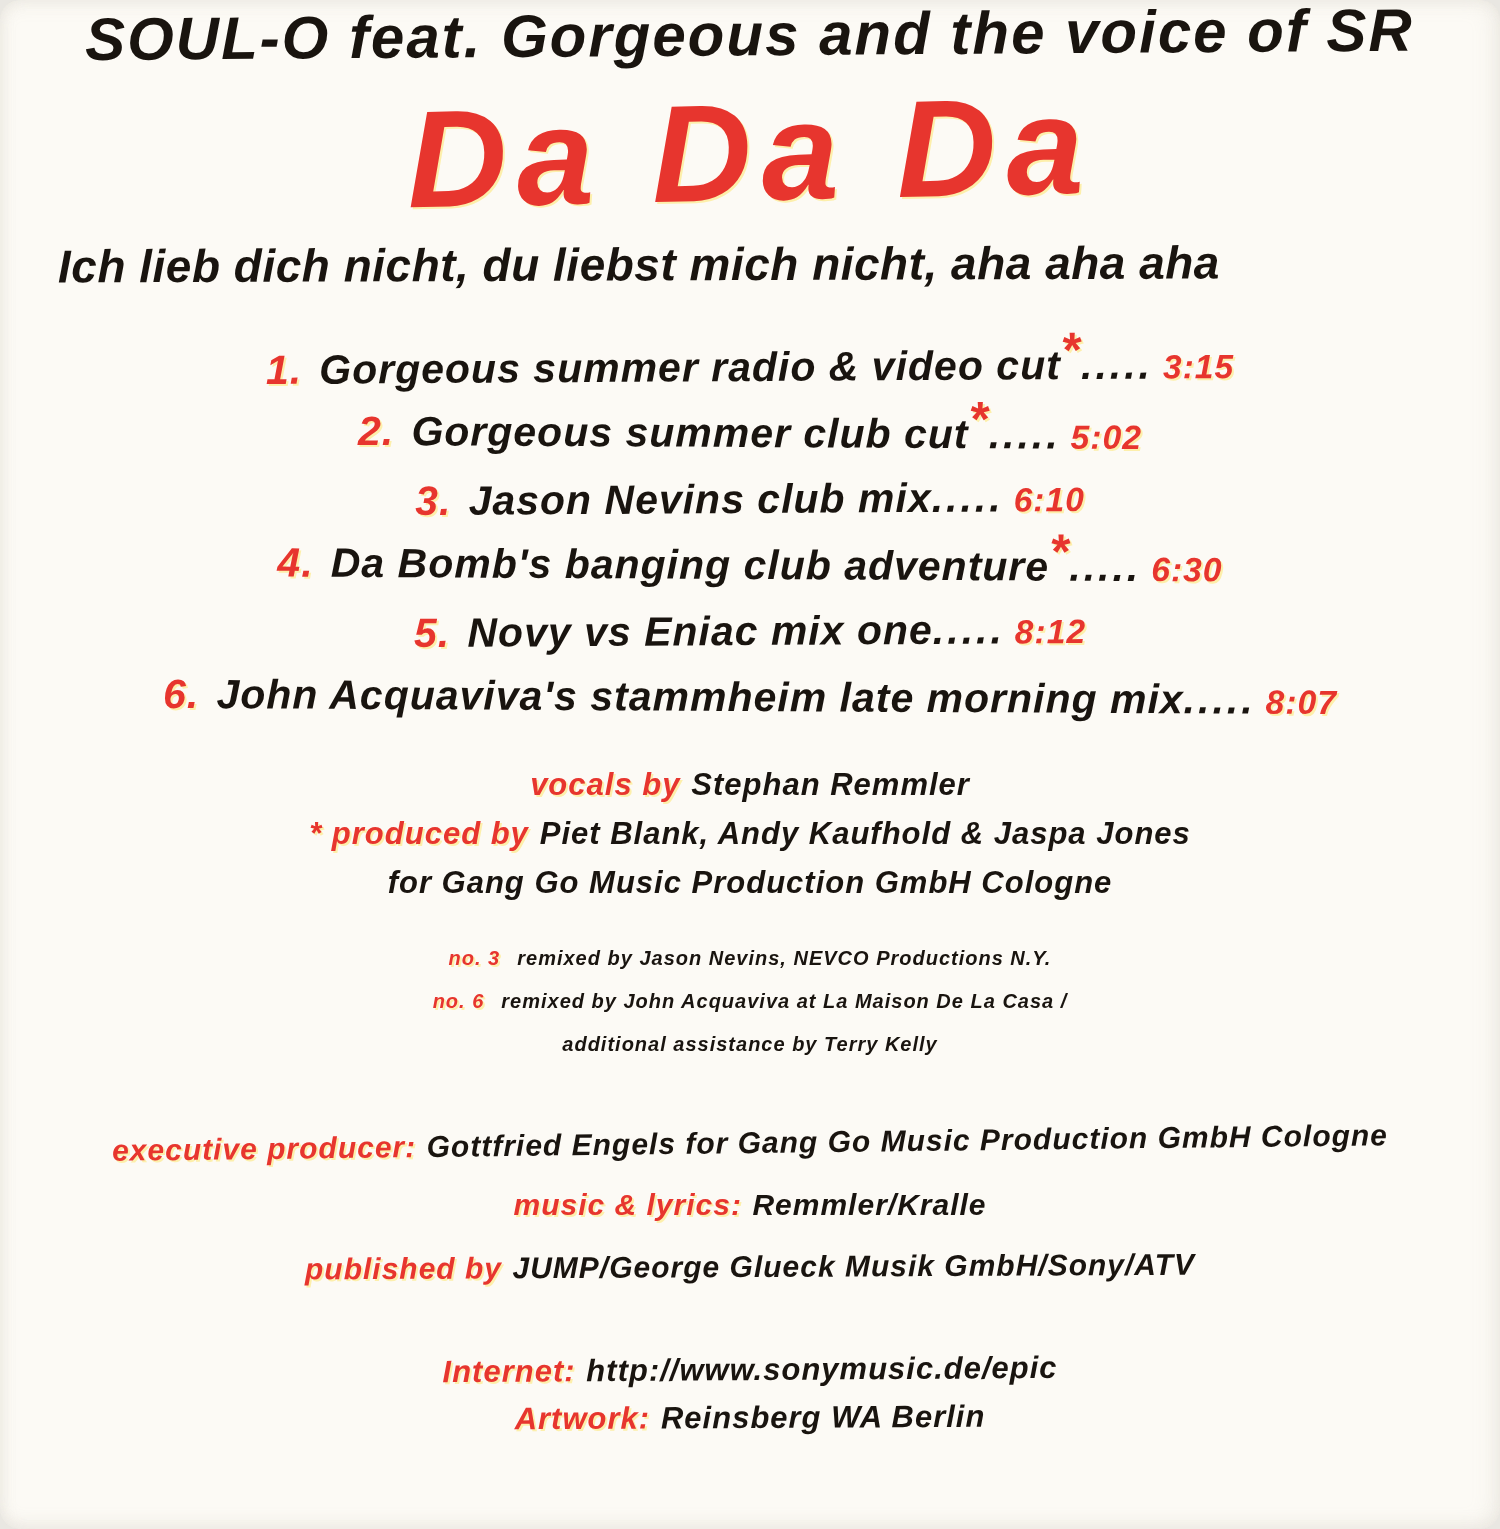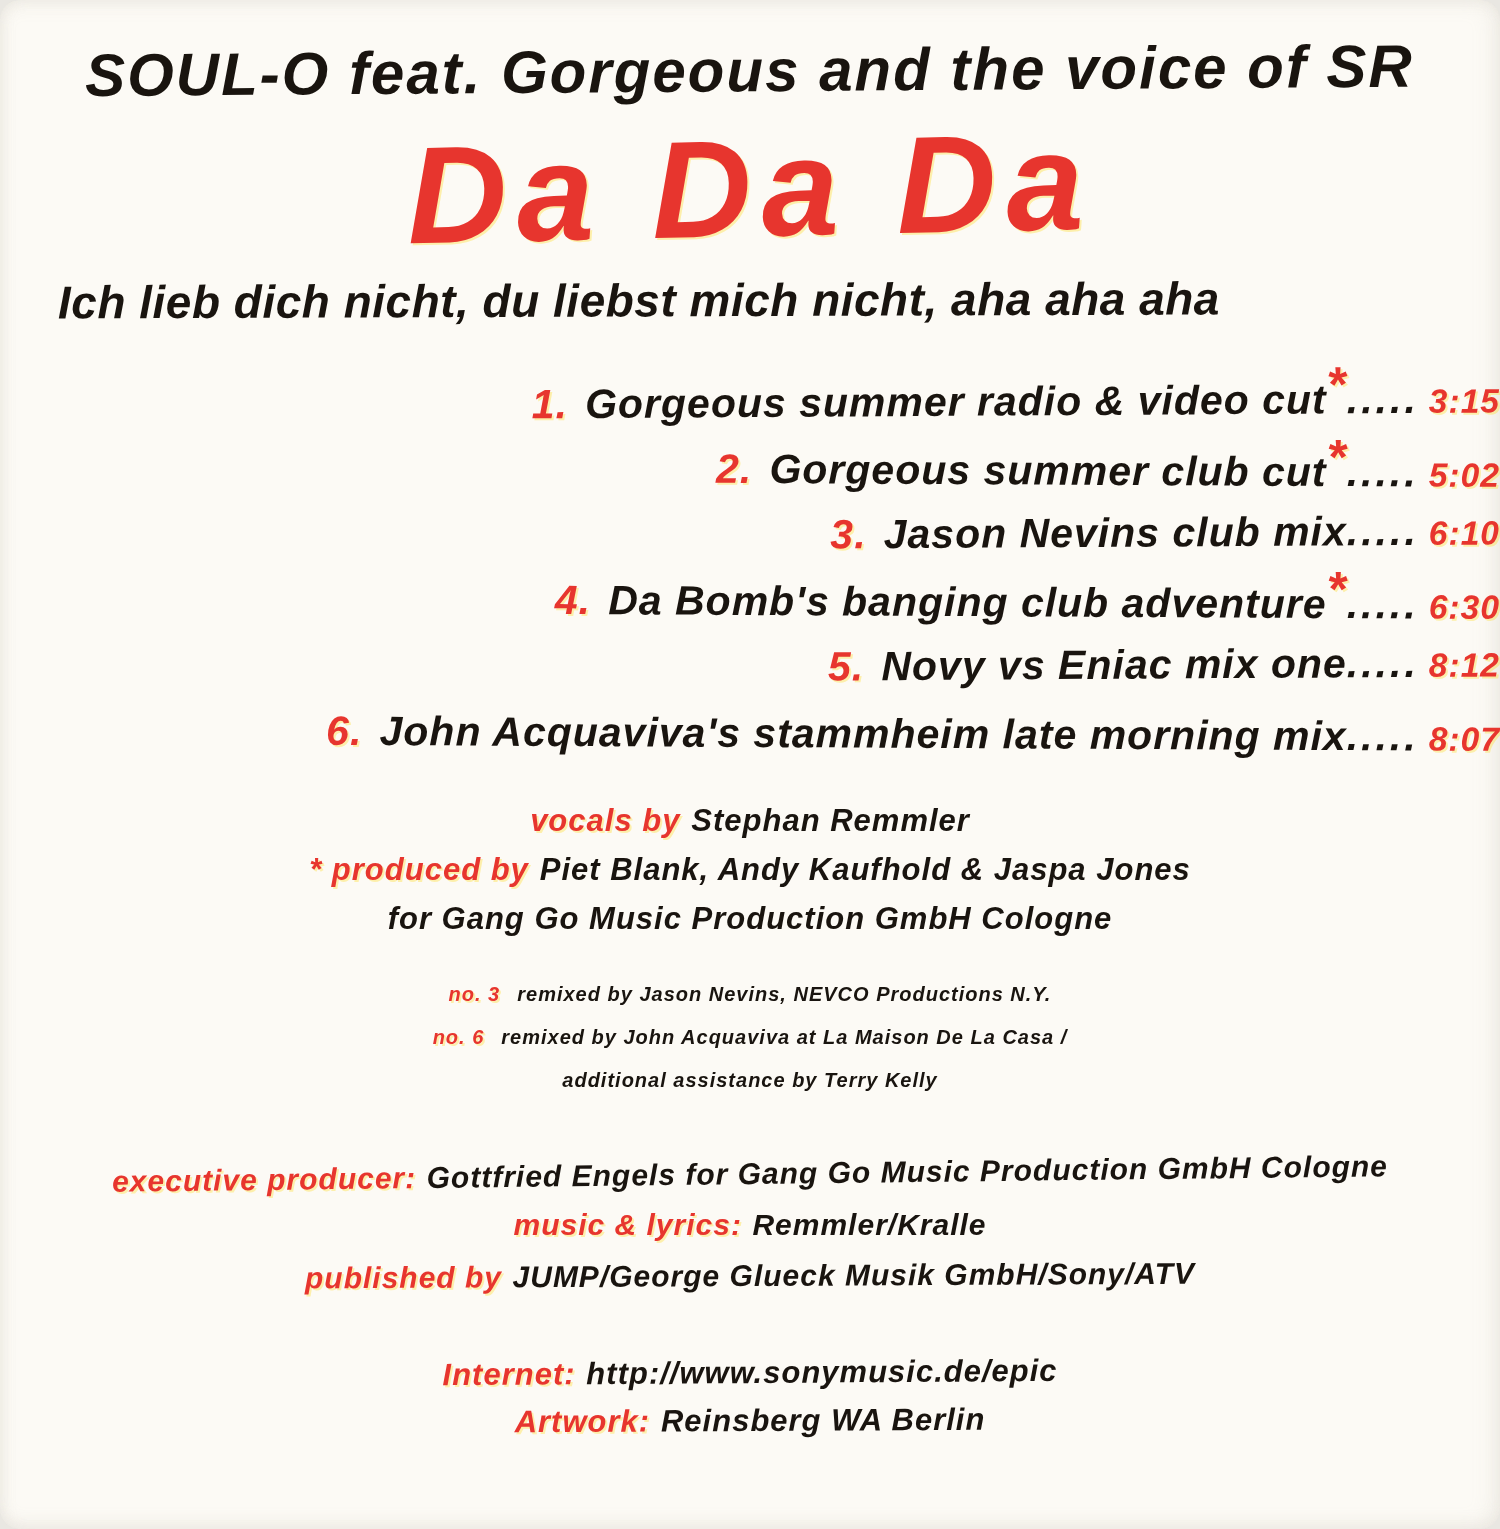--- a/index.html
+++ b/index.html
@@ -7,21 +7,20 @@
   body { overflow: hidden; }
 
   .page {
     position: relative;
     width: 1500px; height: 1529px;
     background: #fcfaf5;
     border-radius: 20px;
     box-shadow: inset -6px 0 22px rgba(190,185,172,0.18),
                 inset 0 -5px 16px rgba(190,185,172,0.12),
                 inset 4px 3px 14px rgba(190,185,172,0.10);
-    padding-top: 36px;
     font-family: "Liberation Sans", sans-serif;
     color: #19140f;
   }
 
   
   .hand { font-style: italic; font-weight: 700; letter-spacing: 1px; }
 
   .red { color: #e7352e; text-shadow: 2px 2px 0 rgba(255,216,0,0.30); }
 
   .artist-line {
@@ -45,39 +44,39 @@
     margin: 16px 55px 0 58px;
     font-size: 46px;
     letter-spacing: 0.5px;
     white-space: nowrap;
     transform: rotate(-0.2deg);
   }
 
   .tracklist {
     margin-top: 56px;
     list-style: none;
-    text-align: right;
+    text-align: center;
   }
   .track {
     font-size: 41px;
     line-height: 1.0;
     margin-bottom: 25px;
     white-space: nowrap;
   }
   .track:nth-child(odd)  { transform: rotate(-0.35deg); }
   .track:nth-child(even) { transform: rotate(0.3deg); }
   .track-number { margin-right: 0.42em; }
   .track-asterisk { font-size: 1.2em; vertical-align: 0.25em; line-height: 0; }
   .track-dots { letter-spacing: 3px; }
   .track-duration { font-size: 0.82em; margin-left: 10px; }
 
   .credit-block { text-align: center; white-space: nowrap; }
   .block-production { margin-top: 42px; font-size: 31px; line-height: 49px; }
   .block-remixes    { margin-top: 30px; font-size: 20px; line-height: 43px; }
-  .block-business   { margin-top: 46px; font-size: 30px; line-height: 51px; }
+  .block-business   { margin-top: 46px; font-size: 30px; line-height: 62px; }
   .block-footer     { margin-top: 48px; font-size: 31px; line-height: 48px; }
 
   .lbl { margin-right: 0.35em; }
   .lbl-wide { margin-right: 0.85em; }
 
   .line-exec      { transform: rotate(-0.7deg); }
   .line-published { transform: rotate(-0.3deg); }
   .line-internet  { transform: rotate(-0.4deg); }
   .line-artwork   { transform: rotate(-0.3deg); }
 </style>

